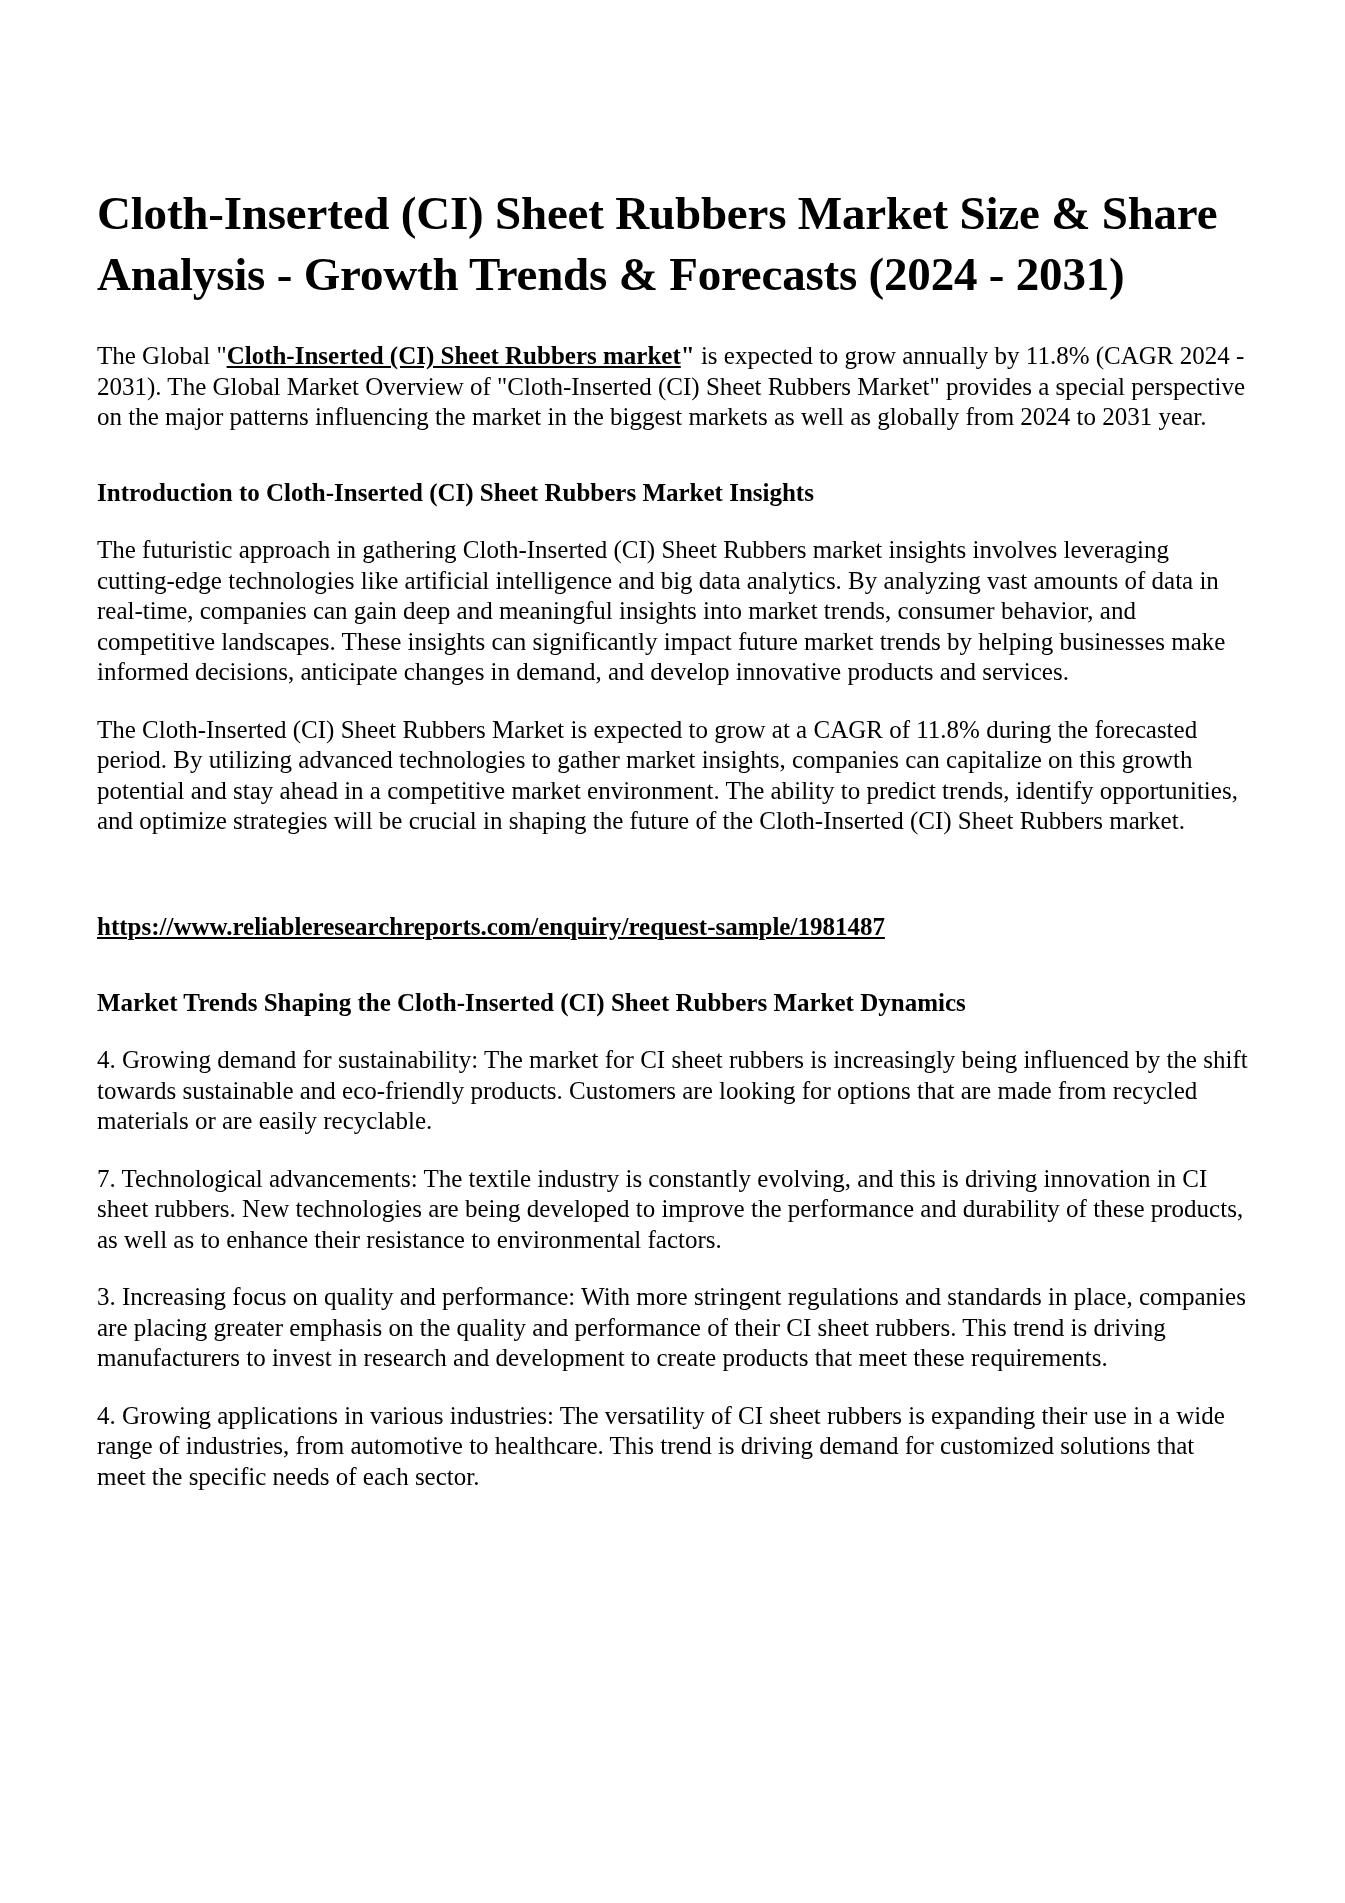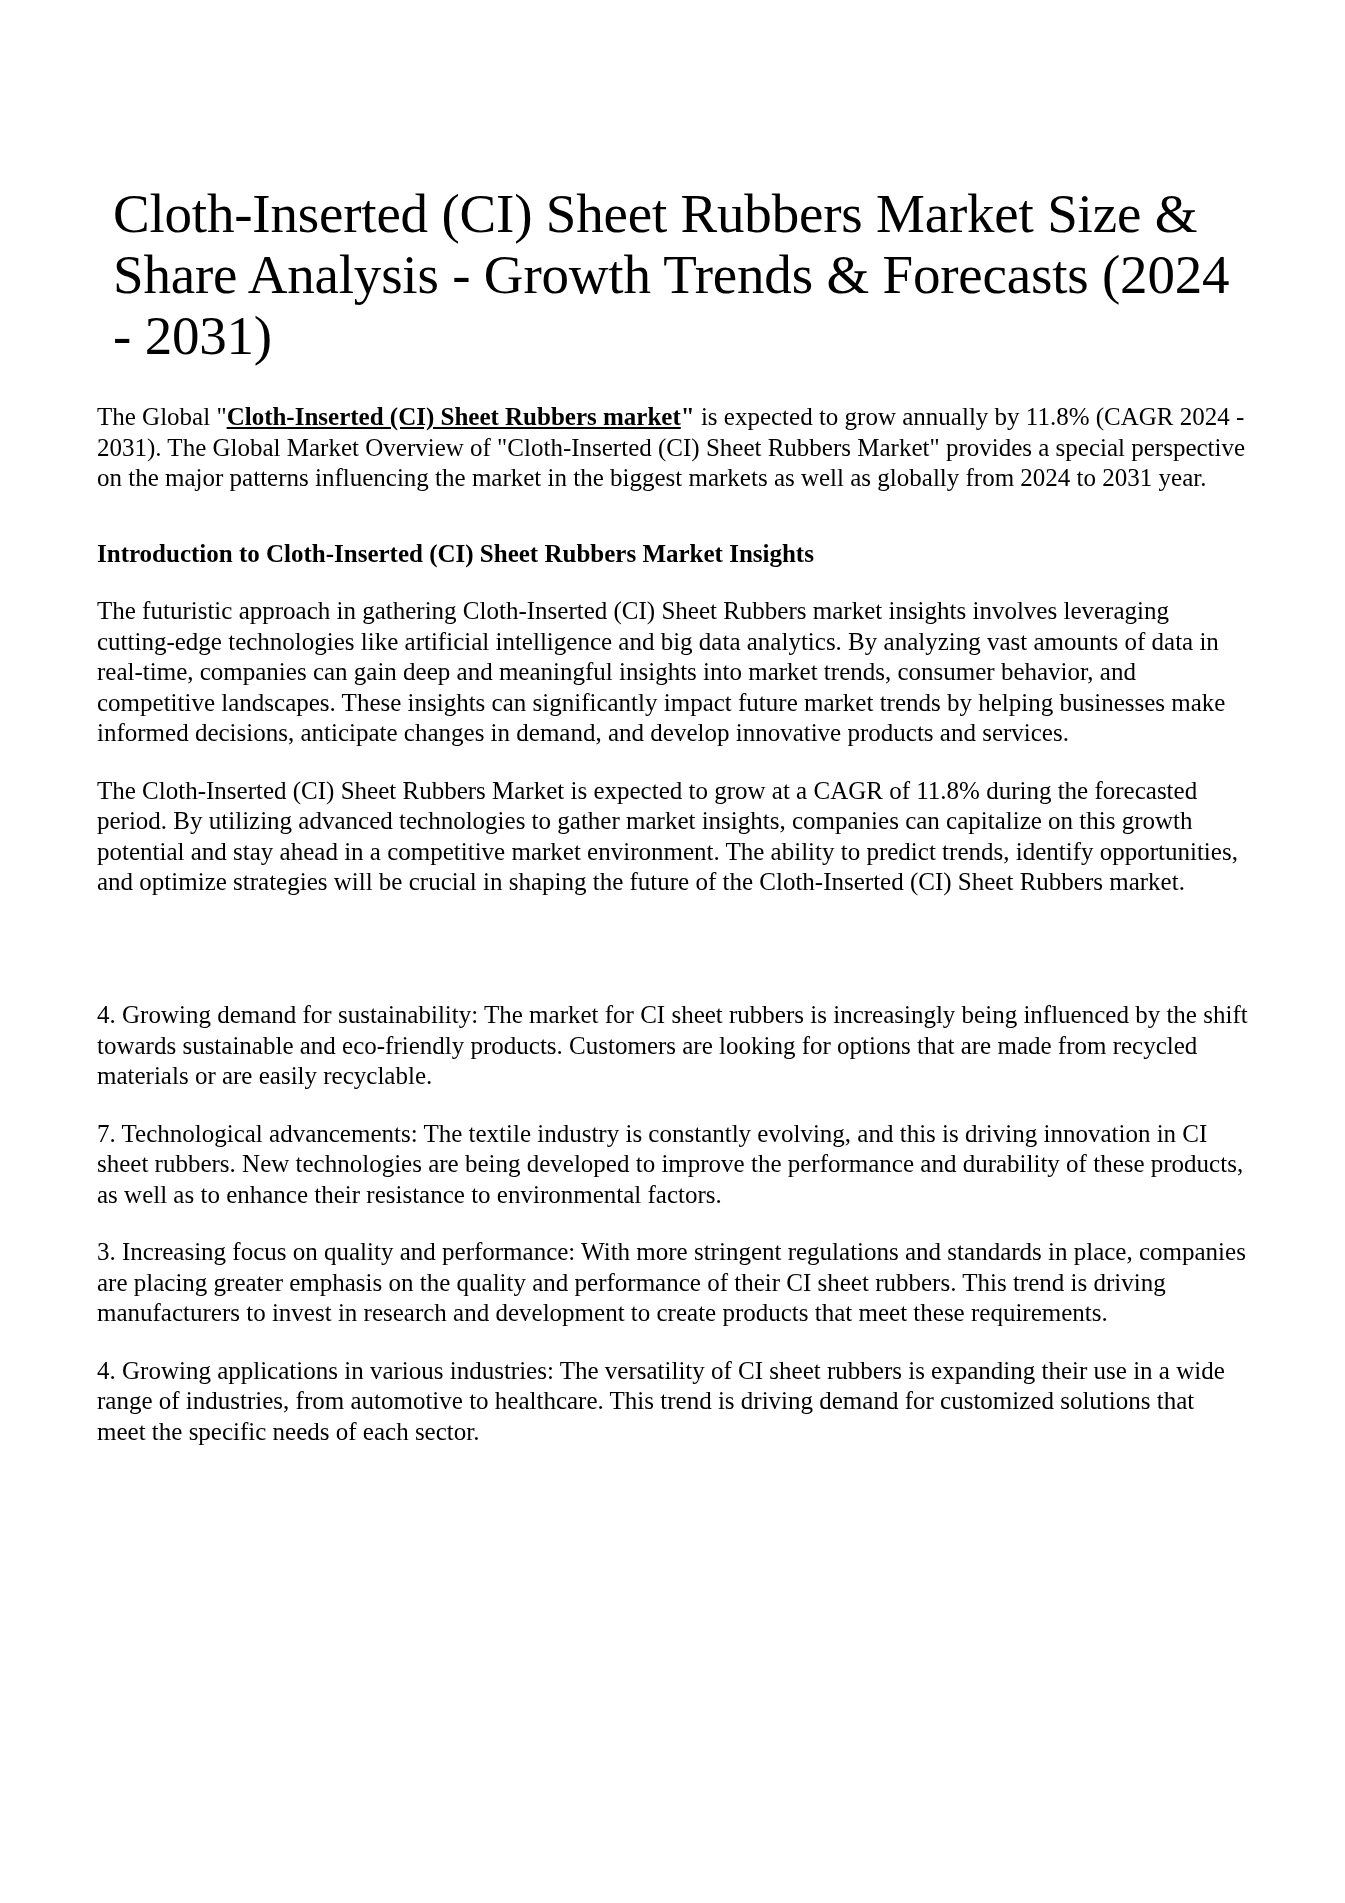--- a/index.html
+++ b/index.html
@@ -15,24 +15,24 @@
     color: #000000;
   }
   .page {
     position: relative;
     padding: 183px 96px 0 97px;
     box-sizing: border-box;
     width: 1345px;
   }
   h1.title {
     font-family: "Liberation Serif", serif;
-    font-weight: normal;
-    font-size: 55px;
+    font-weight: bold;
+    font-size: 47px;
     line-height: 61px;
-    margin: 0 0 36px 16px;
+    margin: 0 0 36px 0;
     letter-spacing: -0.2px;
   }
   p {
     font-size: 25px;
     line-height: 30.5px;
     margin: 0 0 27px 0;
   }
   p.heading {
     font-weight: bold;
     margin-bottom: 27px;
@@ -55,22 +55,24 @@
   <p><span>The Global "</span><a class="link" href="#">Cloth-Inserted (CI) Sheet Rubbers market</a><span class="bold">"</span><span> is expected to grow annually by 11.8% (CAGR 2024 - 2031). The Global Market Overview of "Cloth-Inserted (CI) Sheet Rubbers Market" provides a special perspective on the major patterns influencing the market in the biggest markets as well as globally from 2024 to 2031 year.</span></p>
 
   <p class="heading">Introduction to Cloth-Inserted (CI) Sheet Rubbers Market Insights</p>
 
   <p>The futuristic approach in gathering Cloth-Inserted (CI) Sheet Rubbers market insights involves leveraging cutting-edge technologies like artificial intelligence and big data analytics. By analyzing vast amounts of data in real-time, companies can gain deep and meaningful insights into market trends, consumer behavior, and competitive landscapes. These insights can significantly impact future market trends by helping businesses make informed decisions, anticipate changes in demand, and develop innovative products and services.</p>
 
   <p>The Cloth-Inserted (CI) Sheet Rubbers Market is expected to grow at a CAGR of 11.8% during the forecasted period. By utilizing advanced technologies to gather market insights, companies can capitalize on this growth potential and stay ahead in a competitive market environment. The ability to predict trends, identify opportunities, and optimize strategies will be crucial in shaping the future of the Cloth-Inserted (CI) Sheet Rubbers market.</p>
 
   <p class="heading">
     <br>
+    <a class="link" href="#">https://www.reliableresearchreports.com/enquiry/request-sample/1981487</a>
   </p>
 
+  <p class="heading">Market Trends Shaping the Cloth-Inserted (CI) Sheet Rubbers Market Dynamics</p>
 
   <p>4. Growing demand for sustainability: The market for CI sheet rubbers is increasingly being influenced by the shift towards sustainable and eco-friendly products. Customers are looking for options that are made from recycled materials or are easily recyclable.</p>
   <p>7. Technological advancements: The textile industry is constantly evolving, and this is driving innovation in CI sheet rubbers. New technologies are being developed to improve the performance and durability of these products, as well as to enhance their resistance to environmental factors.</p>
   <p>3. Increasing focus on quality and performance: With more stringent regulations and standards in place, companies are placing greater emphasis on the quality and performance of their CI sheet rubbers. This trend is driving manufacturers to invest in research and development to create products that meet these requirements.</p>
   <p>4. Growing applications in various industries: The versatility of CI sheet rubbers is expanding their use in a wide range of industries, from automotive to healthcare. This trend is driving demand for customized solutions that meet the specific needs of each sector.</p>
 
 
 </div>
 
 </body></html>

